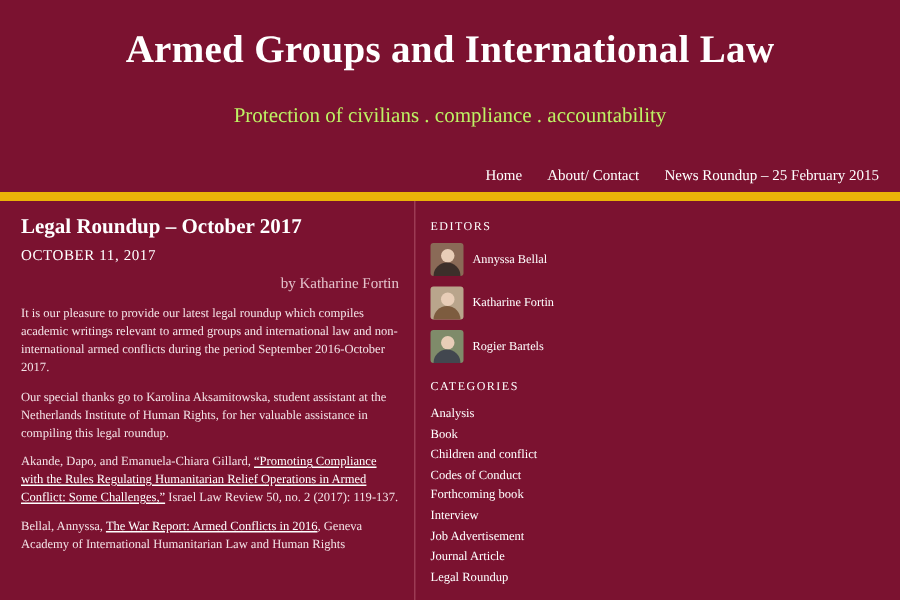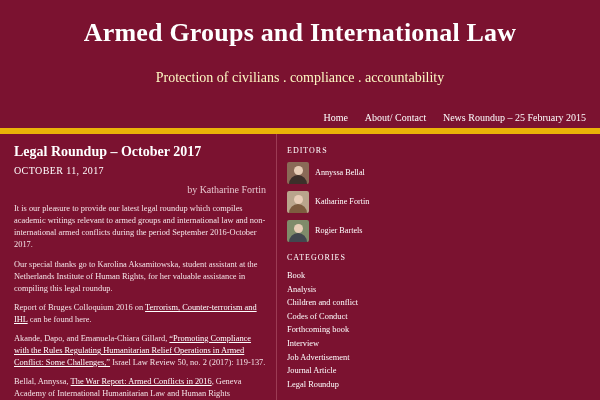--- a/index.html
+++ b/index.html
@@ -35,21 +35,21 @@
     margin: 0;
     line-height: 1.15;
   }
   .tagline-wrap {
     text-align: center;
     margin-top: 22px;
   }
   .site-tagline {
     font-family: "Liberation Serif", serif;
     font-size: 14px;
-    color: #fef9c3;
+    color: #bef264;
     margin: 0;
     font-style: normal;
   }
   
   .nav-bar {
     margin-top: 19px;
     padding: 0 14px 5px 0;
     text-align: right;
     border-bottom: 6px solid #eab308;
   }
@@ -203,21 +203,20 @@
   <div class="content-wrap">
 
     <main class="main-col">
       <h2 class="post-title">Legal Roundup – October 2017</h2>
       <div class="post-date">OCTOBER 11, 2017</div>
       <div class="post-author">by Katharine Fortin</div>
 
       <p class="para">It is our pleasure to provide our latest legal roundup which compiles academic writings relevant to armed groups and international law and non-international armed conflicts during the period September 2016-October 2017.</p>
       <p class="para">Our special thanks go to Karolina Aksamitowska, student assistant at the Netherlands Institute of Human Rights, for her valuable assistance in compiling this legal roundup.</p>
 
-      <p class="ref"><span>Report of Bruges Colloquium 2016 on </span><a class="lnk" href="#">Terrorism, Counter-terrorism and IHL</a><span> can be found here.</span></p>
       <p class="ref"><span>Akande, Dapo, and Emanuela-Chiara Gillard, </span><a class="lnk" href="#">“Promoting Compliance with the Rules Regulating Humanitarian Relief Operations in Armed Conflict: Some Challenges,”</a><span> Israel Law Review 50, no. 2 (2017): 119-137.</span></p>
       <p class="ref"><span>Bellal, Annyssa, </span><a class="lnk" href="#">The War Report: Armed Conflicts in 2016</a><span>, Geneva Academy of International Humanitarian Law and Human Rights</span></p>
 
     </main>
 
     <aside class="sidebar">
       <div class="widget-title">EDITORS</div>
 
       <div class="editor-row">
         <span class="avatar a1">
@@ -236,22 +235,22 @@
       <div class="editor-row">
         <span class="avatar a3">
             <span class="face"></span>
             <span class="body"></span>
           </span>
         <span class="editor-name">Rogier Bartels</span>
       </div>
 
       <div class="widget-title sp">CATEGORIES</div>
       <ul class="cat-list">
+        <li><a href="#">Analysis</a></li>
         <li><a href="#">Book</a></li>
-        <li><a href="#">Analysis</a></li>
         <li><a href="#">Children and conflict</a></li>
         <li><a href="#">Codes of Conduct</a></li>
         <li><a href="#">Forthcoming book</a></li>
         <li><a href="#">Interview</a></li>
         <li><a href="#">Job Advertisement</a></li>
         <li><a href="#">Journal Article</a></li>
         <li><a href="#">Legal Roundup</a></li>
       </ul>
     </aside>
 

